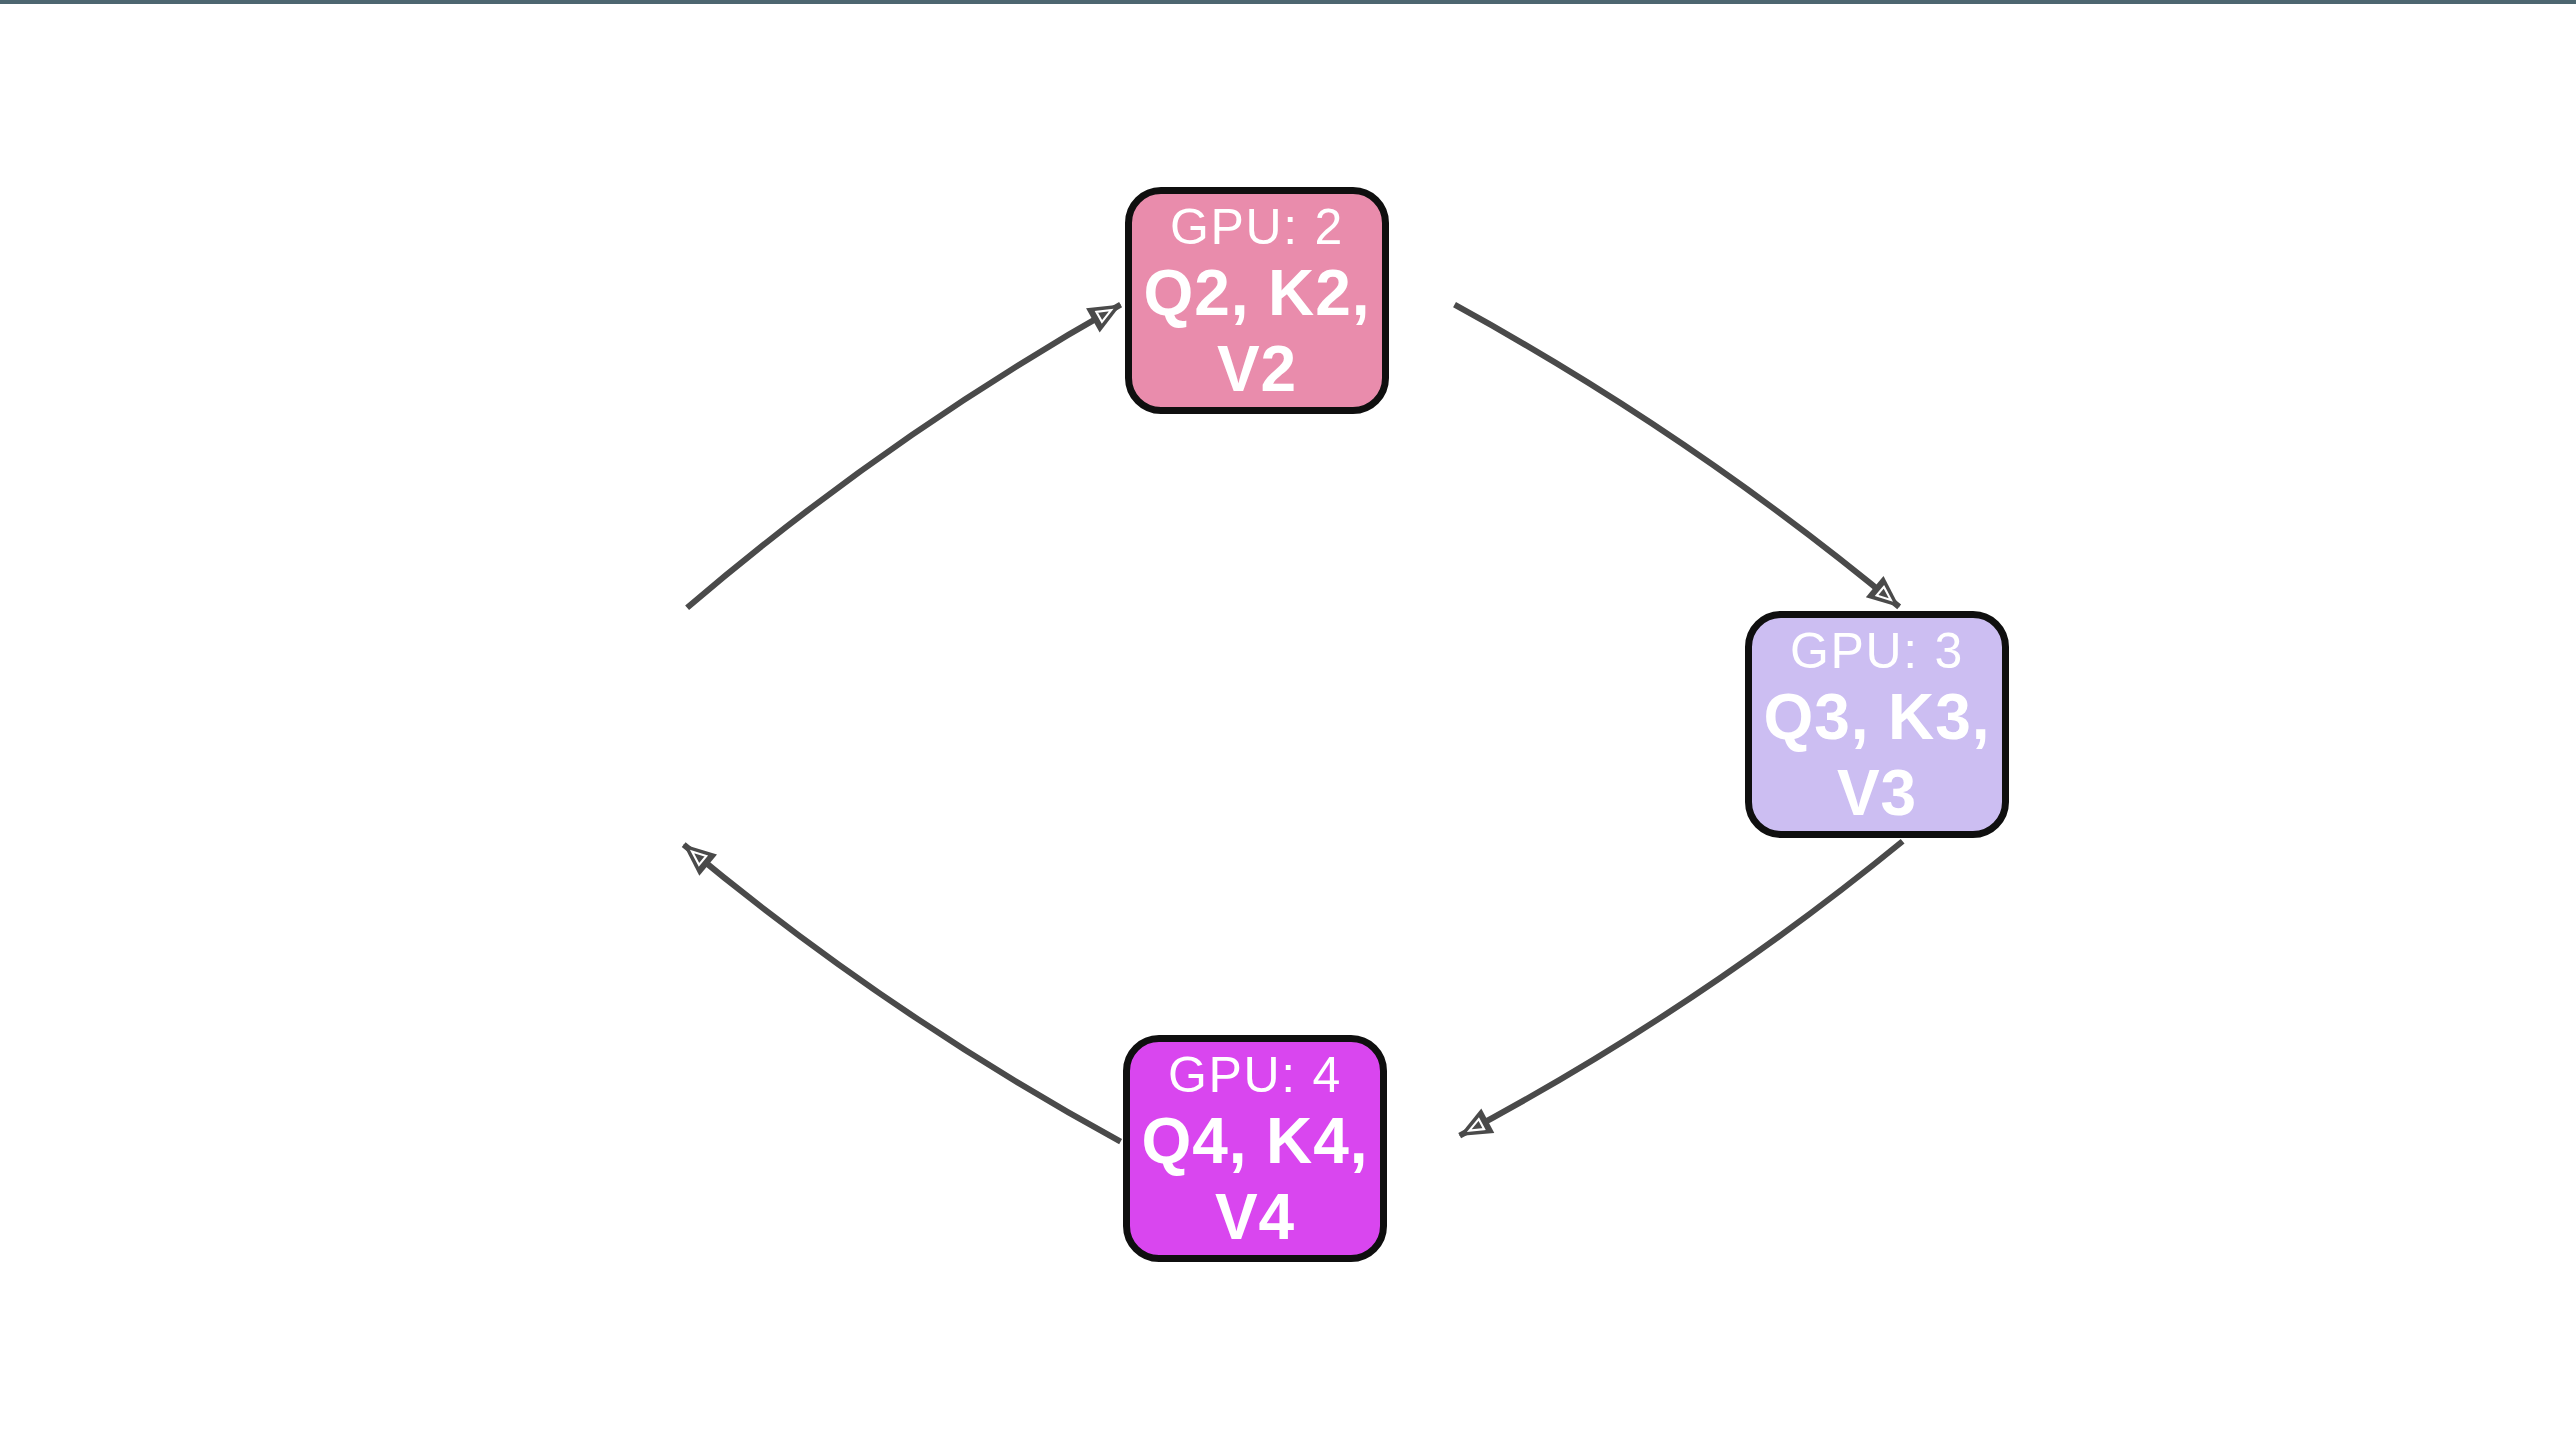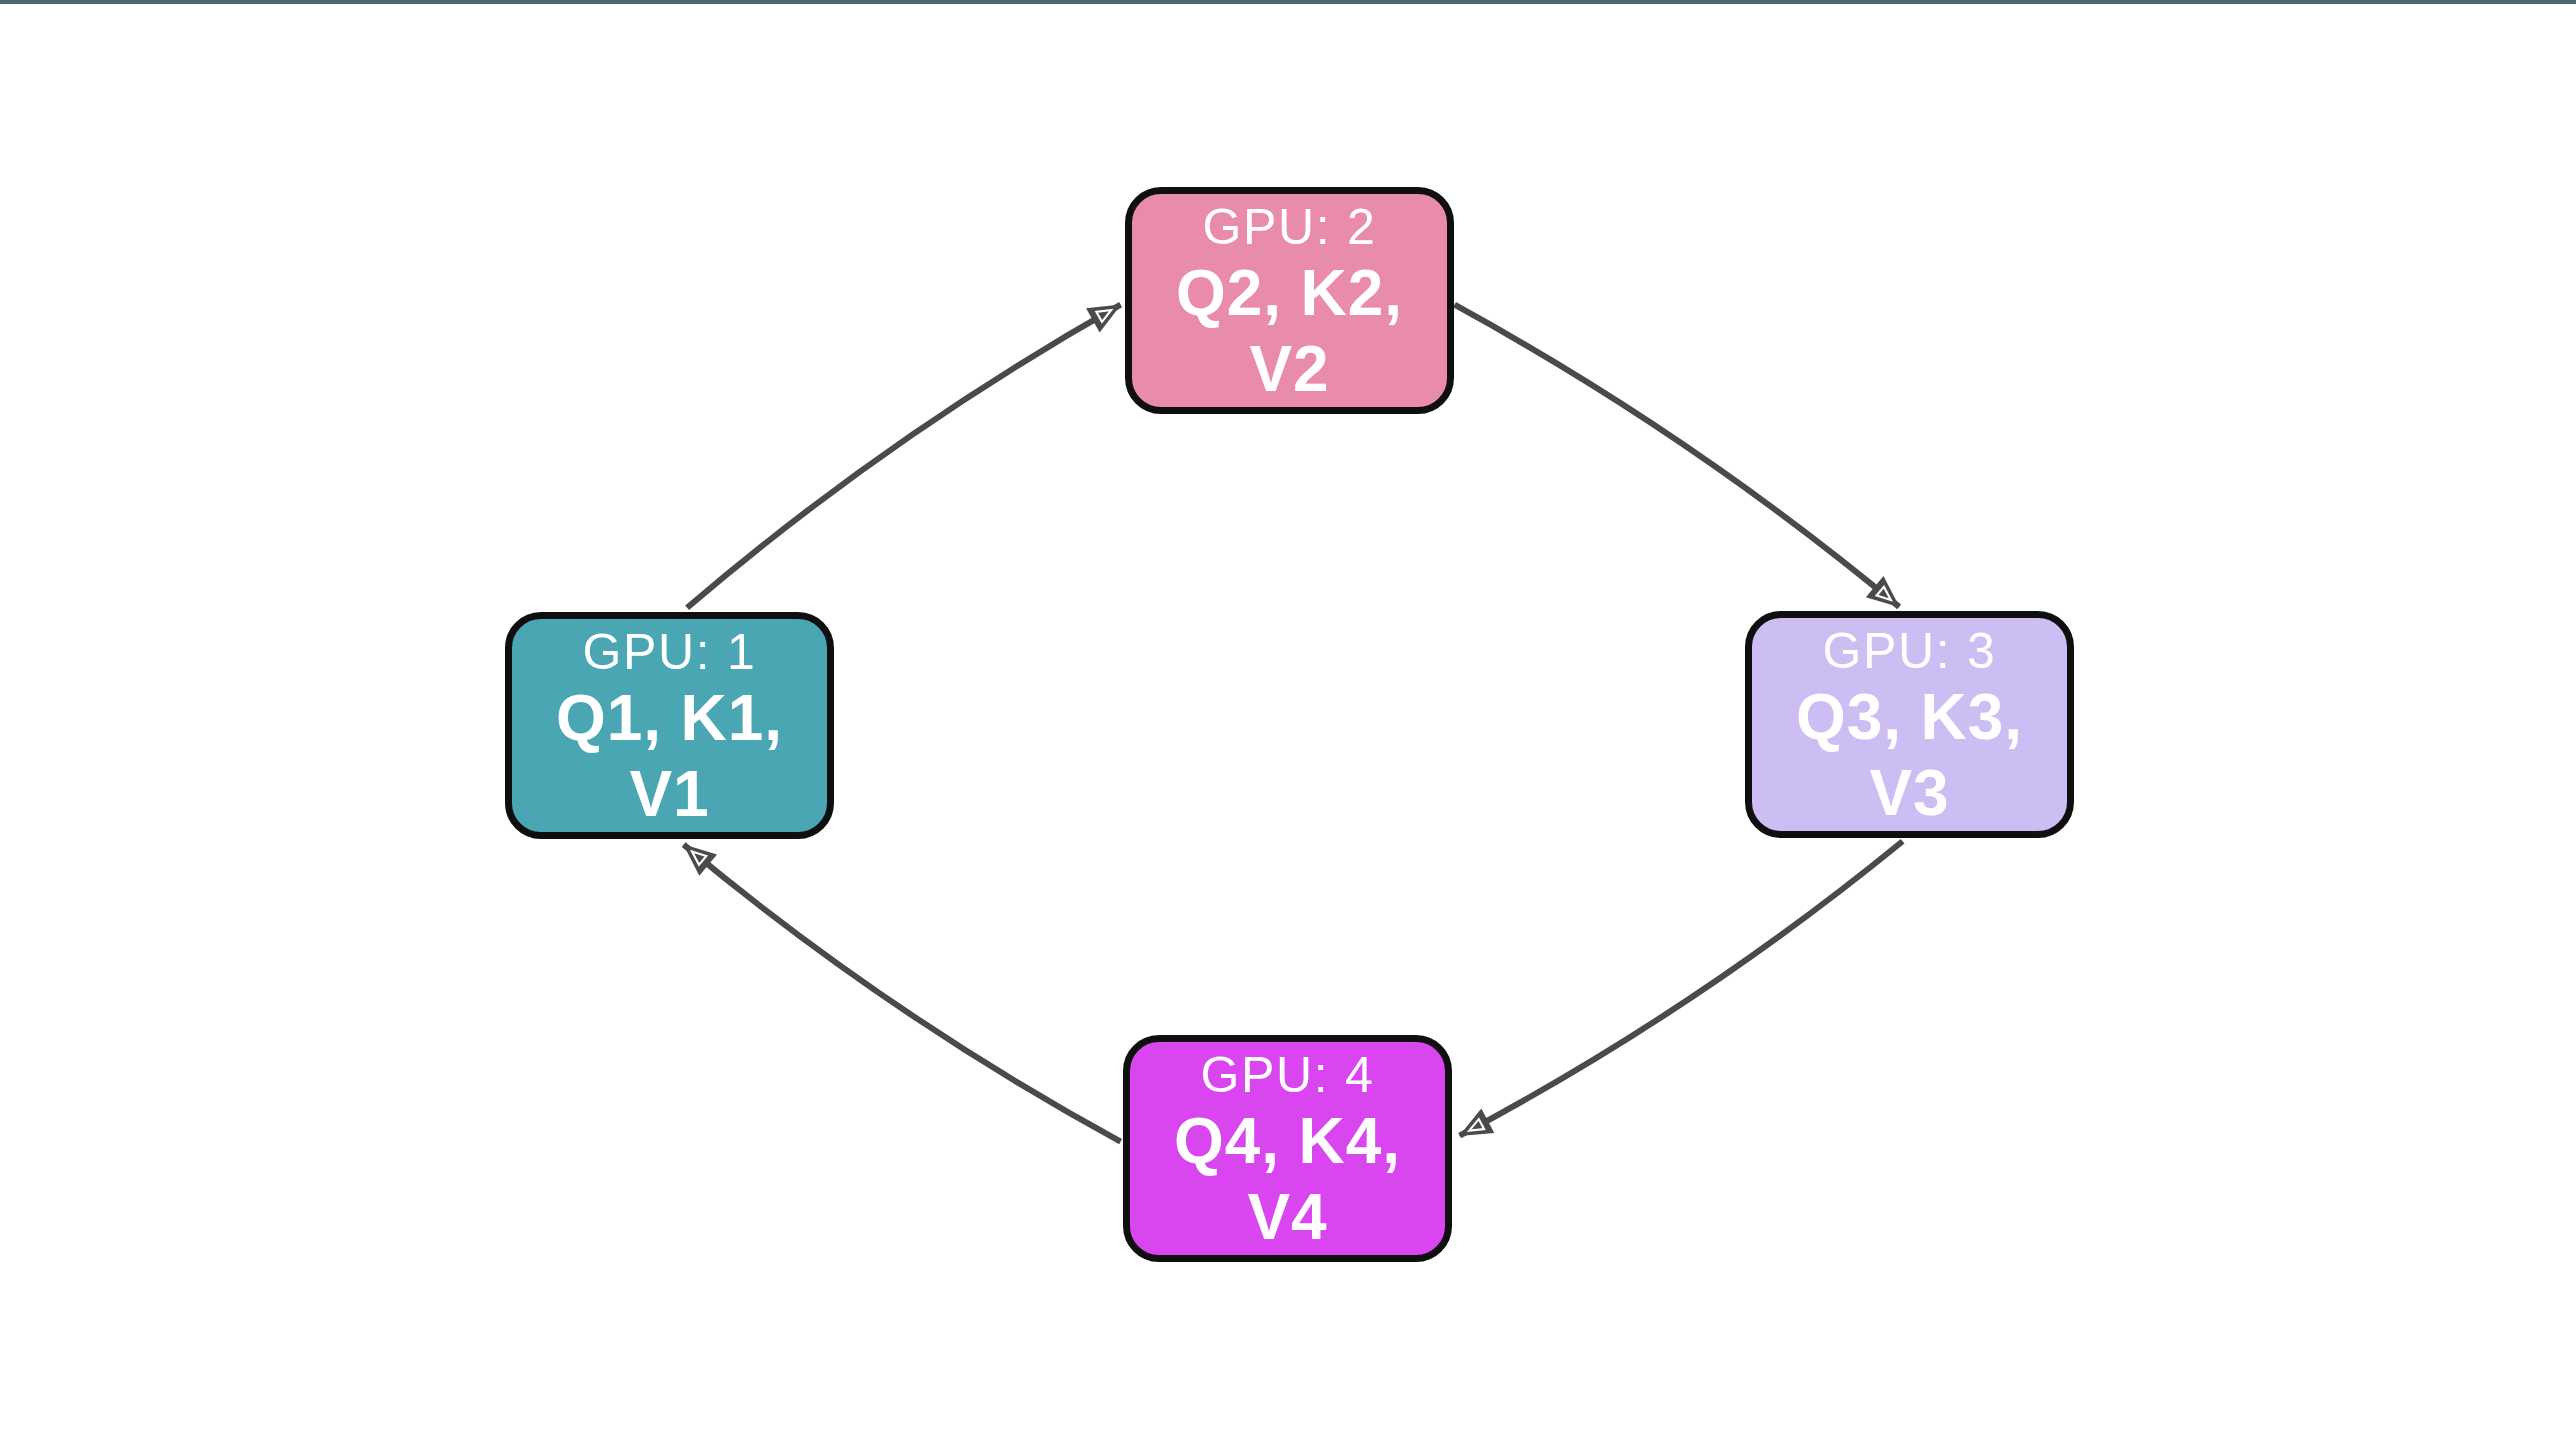--- a/index.html
+++ b/index.html
@@ -22,21 +22,21 @@
     height: 4.3px;
   }
   #edges-svg {
     position: absolute;
     left: 0; top: 0;
     width: 2576px;
     height: 1449px;
   }
   .node {
     position: absolute;
-    width: 329px;
+    width: 264px;
     height: 227px;
     box-sizing: border-box;
     border: 7.7px solid #0f0f0f;
     border-radius: 36px;
     display: flex;
     flex-direction: column;
     align-items: center;
     justify-content: center;
     padding-top: 5.2px;
     color: #ffffff;
@@ -77,24 +77,20 @@
         <path d="M3,4.1 L7.6,6 L3,7.9 Z" fill="none" stroke-width="0.7" style="stroke: rgb(255, 255, 255);"></path>
       </marker>
     </defs>
 
     <path class="edge" d="M 800,708 Q 1035,507 1305,355" marker-end="url(#arrowhead)" style="stroke: rgb(74, 74, 74);"></path>
     <path class="edge" d="M 1694,355 Q 1970,506 2212,707" marker-end="url(#arrowhead)" style="stroke: rgb(74, 74, 74);"></path>
     <path class="edge" d="M 2216,980 Q 1975,1177 1700,1323" marker-end="url(#arrowhead)" style="stroke: rgb(74, 74, 74);"></path>
     <path class="edge" d="M 1305,1330 Q 1034,1182 796,984" marker-end="url(#arrowhead)" style="stroke: rgb(74, 74, 74);"></path>
   </svg>
 
-  <div class="node" id="node-gpu1" style="background-color: rgb(75, 166, 180); border-color: rgb(15, 15, 15); color: rgb(255, 255, 255);">
-    <div class="node-title">GPU: 1</div>
-    <div class="node-tensors">Q1, K1, V1</div>
-  </div>
 
   <div class="node" id="node-gpu2" style="background-color: rgb(233, 140, 172); border-color: rgb(15, 15, 15); color: rgb(255, 255, 255);">
     <div class="node-title">GPU: 2</div>
     <div class="node-tensors">Q2, K2, V2</div>
   </div>
 
   <div class="node" id="node-gpu3" style="background-color: rgb(204, 190, 242); border-color: rgb(15, 15, 15); color: rgb(255, 255, 255);">
     <div class="node-title">GPU: 3</div>
     <div class="node-tensors">Q3, K3, V3</div>
   </div>

